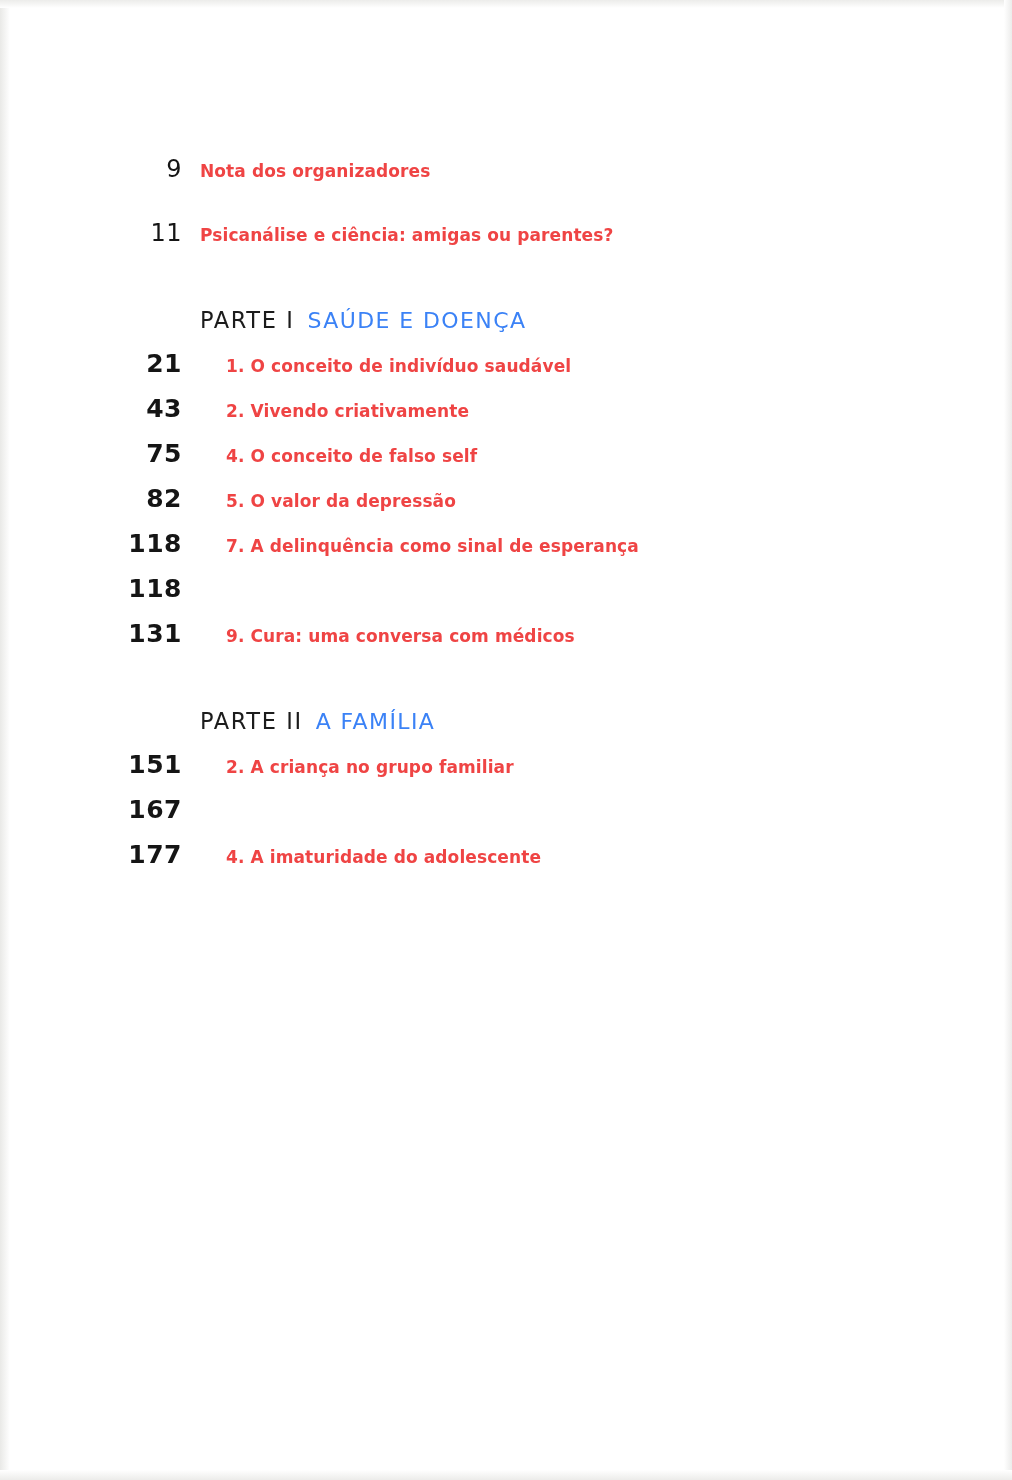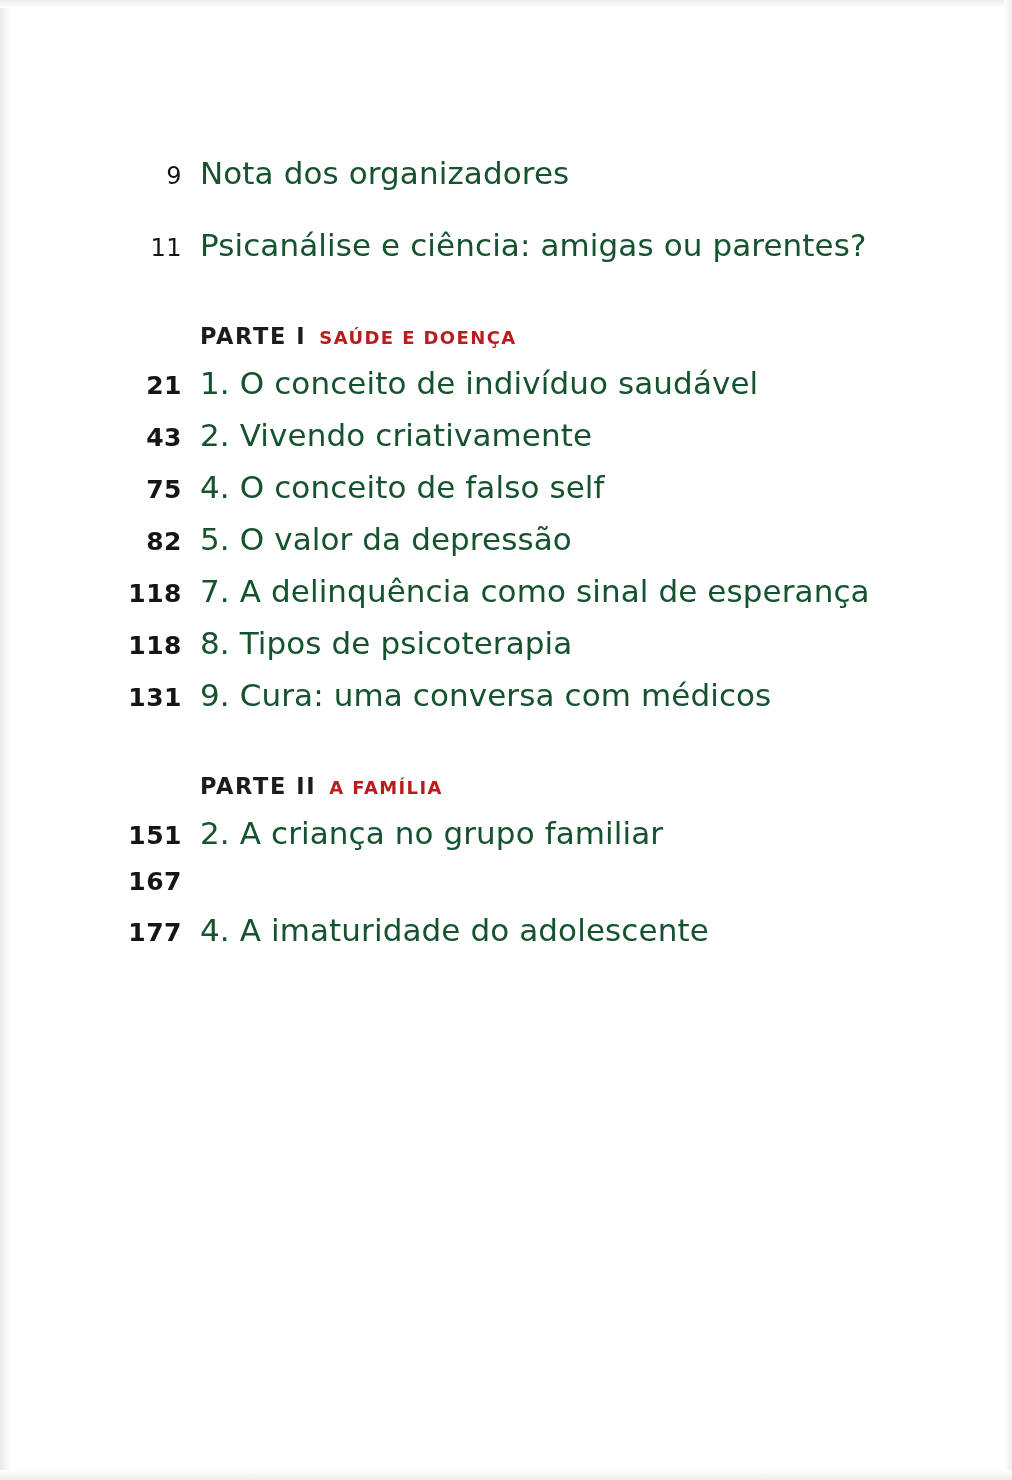--- a/index.html
+++ b/index.html
@@ -63,23 +63,23 @@
     text-align: right;
     padding-right: 18px;
     font-size: 25px;
     font-weight: 700;
     letter-spacing: 0.5px;
     color: #151515;
     flex: 0 0 auto;
     box-sizing: border-box;
   }
   .title {
-    font-size: 31px;
-    font-weight: 400;
-    color: #14532d;
+    font-size: 17px;
+    font-weight: 700;
+    color: #ef4444;
     letter-spacing: 0.1px;
     white-space: nowrap;
   }
   .title .ital {
     font-style: italic;
   }
 
   
   .front .num { font-weight: 400; font-size: 24px; }
   .front { margin-bottom: 0; }
@@ -88,34 +88,35 @@
 
   .part-head {
     display: flex;
     align-items: baseline;
     margin-top: 60px;
     margin-bottom: 10px;
   }
   .part-head .num { visibility: hidden; }
   .part-label {
     font-size: 22.5px;
-    font-weight: 700;
+    font-weight: 400;
     letter-spacing: 1.6px;
     color: #1c1c1c;
   }
   .part-title {
-    font-size: 18px;
-    font-weight: 700;
+    font-size: 22px;
+    font-weight: 400;
     letter-spacing: 1.4px;
-    color: #b91c1c;
+    color: #3b82f6;
     margin-left: 13px;
   }
 
   .chapter {
     margin-top: 16px;
+    gap: 26px;
   }
   .chapter:first-of-type { margin-top: 0; }
 
   .part-block .chapter:first-child { margin-top: 4px; }
 </style>
 </head>
 <body>
 
 <div class="page">
   <div class="page-edge-left"></div>
@@ -157,21 +158,20 @@
       <div class="entry chapter">
         <span class="num">82</span>
         <span class="title">5. O valor da depressão</span>
       </div>
       <div class="entry chapter">
         <span class="num">118</span>
         <span class="title">7. A delinquência como sinal de esperança</span>
       </div>
       <div class="entry chapter">
         <span class="num">118</span>
-        <span class="title">8. Tipos de psicoterapia</span>
       </div>
       <div class="entry chapter">
         <span class="num">131</span>
         <span class="title">9. Cura: uma conversa com médicos</span>
       </div>
     </div>
 
     <div class="part-block">
       <div class="part-head">
         <span class="num"></span>

